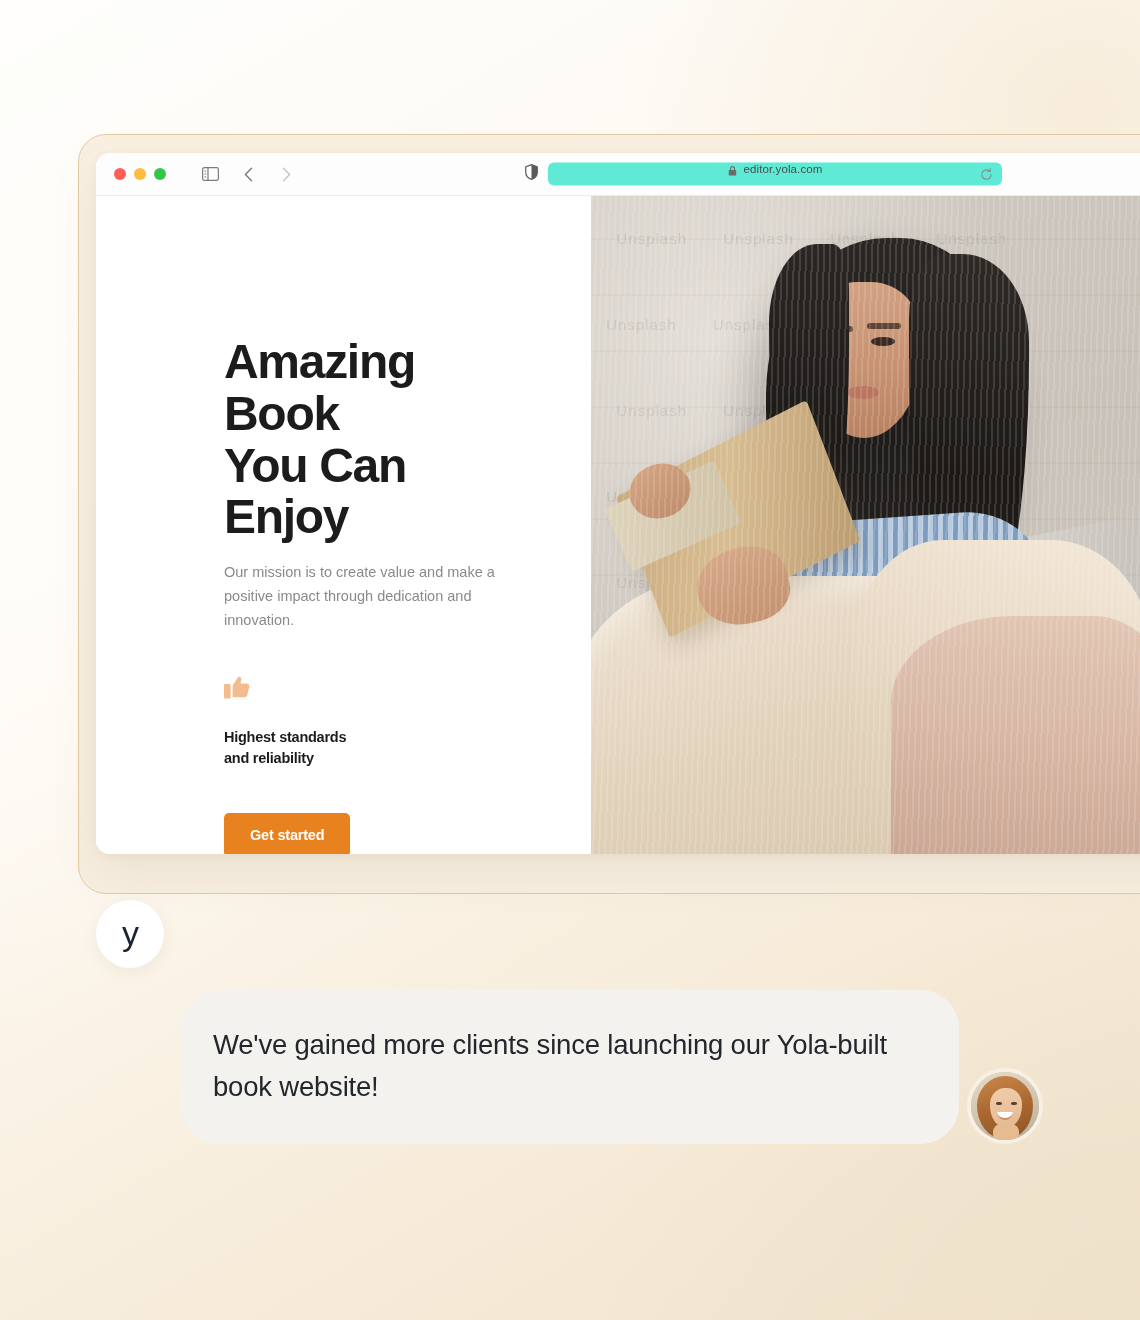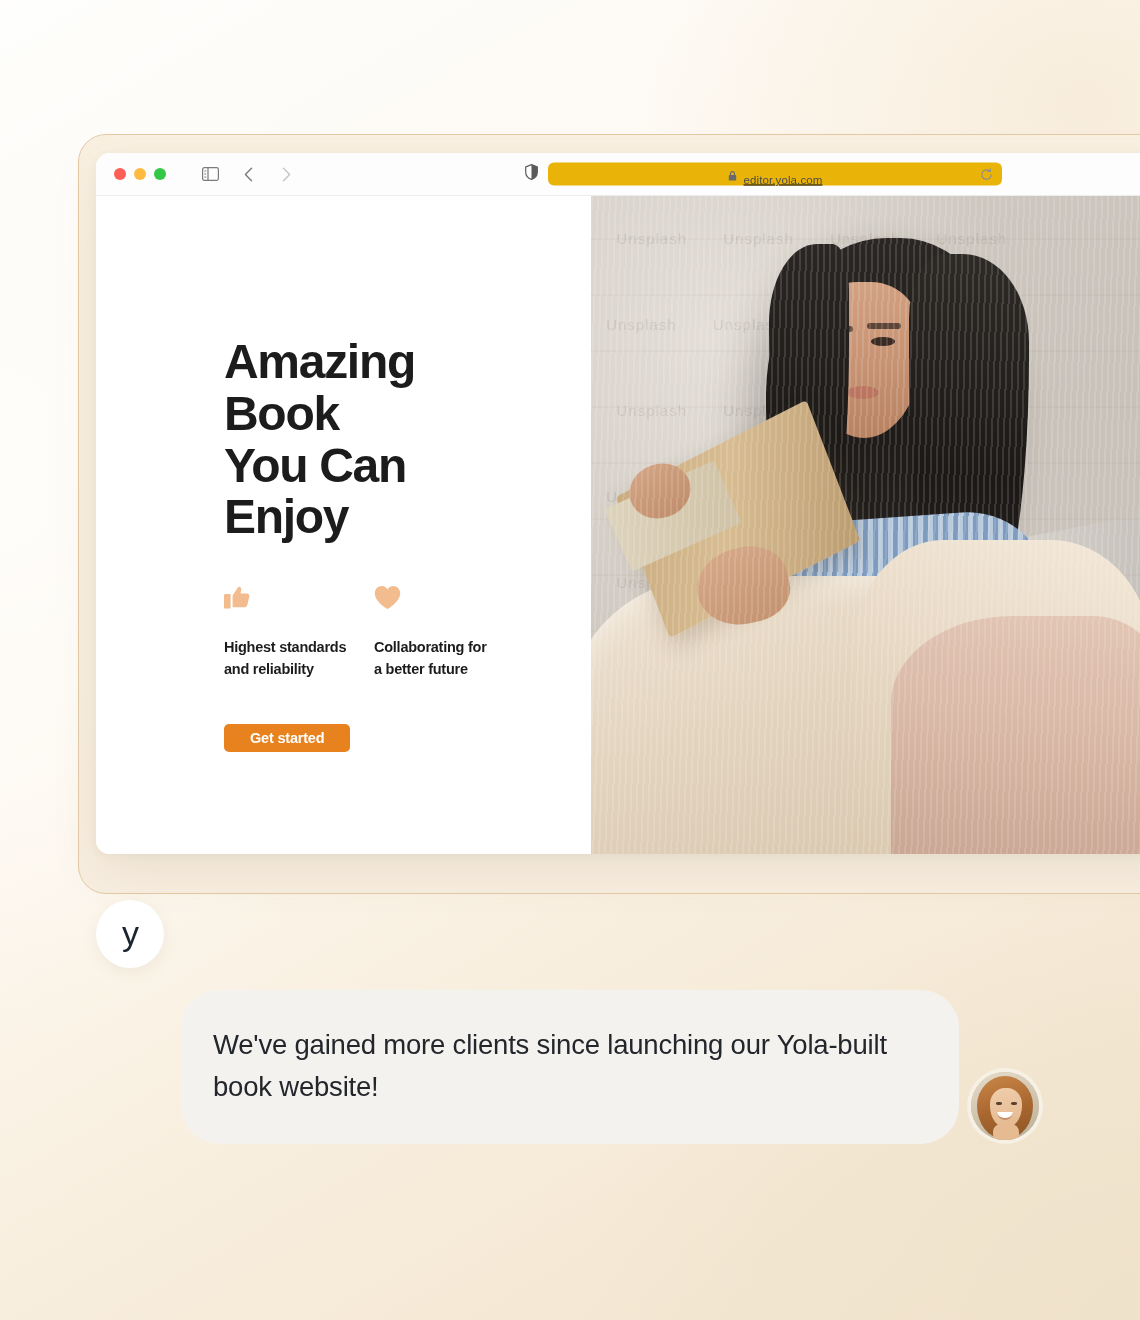--- a/index.html
+++ b/index.html
@@ -87,27 +87,26 @@
     color: #5a5a5a;
   }
 
   .urlbar {
     position: absolute;
     left: 452px;
     top: 50%;
     transform: translateY(-50%);
     width: 454px;
     height: 23px;
-    background: #eab308;
+    background: #5eead4;
     border-radius: 6px;
     display: flex;
-    align-items: flex-end;
+    align-items: flex-start;
     justify-content: center;
     gap: 7px;
-    text-decoration: underline;
   }
   .url-text {
     font-size: 11.5px;
     color: #4c4c4c;
     letter-spacing: 0.1px;
   }
   .reload {
     position: absolute;
     right: 9px;
     top: 50%;
@@ -179,21 +178,21 @@
   .cta {
     margin-top: 43px;
     display: inline-block;
     background: #e8821e;
     color: #ffffff;
     font-size: 14.5px;
     font-weight: 700;
     letter-spacing: -0.2px;
     border: none;
     border-radius: 5px;
-    padding: 6px 26px;
+    padding: 14px 26px;
     cursor: pointer;
     font-family: "Liberation Sans", sans-serif;
   }
 
   
   .hero-photo {
     flex: 1;
     position: relative;
     overflow: hidden;
     background: linear-gradient(165deg, #cbc5bd 0%, #c6bfb6 40%, #cfc9c1 100%);
@@ -512,43 +511,35 @@
       </span>
     </div>
   </div>
 
   <div class="site">
 
     <div class="hero-left">
       <div class="hero-copy">
         <div class="headline">Amazing Book
 You Can Enjoy</div>
+        <div class="subcopy">Our mission is to create value and make a positive impact through dedication and innovation.</div>
 
         <div class="features">
 
           <div class="feature">
             <div class="feature-icon">
               <svg width="26" height="25" viewBox="0 0 26 25" fill="currentColor">
                 <rect x="0" y="9" width="6.6" height="14.6" rx="1.2"></rect>
                 <path d="M8.6 10.4 L13.4 3.2 C14 2.2 15 1.6 16 2 c1.1.4 1.5 1.5 1.3 2.6 L16.6 8.6 h6.2 c1.7 0 2.9 1.5 2.5 3.1 l-2 8.3 c-.3 1.3-1.4 2.2-2.7 2.2 H8.6 Z"></path>
               </svg>
             </div>
             <div class="feature-label">Highest standards
 and reliability</div>
           </div>
 
-          <div class="feature">
-            <div class="feature-icon">
-              <svg width="27" height="25" viewBox="0 0 27 25" fill="currentColor">
-                <path d="M13.5 24 C13.5 24 0.8 16.6 0.8 8.4 C0.8 4.2 3.9 1 7.8 1 c2.5 0 4.6 1.4 5.7 3.4 C14.6 2.4 16.7 1 19.2 1 c3.9 0 7 3.2 7 7.4 C26.2 16.6 13.5 24 13.5 24 Z"></path>
-              </svg>
-            </div>
-            <div class="feature-label">Collaborating for
-a better future</div>
-          </div>
 
         </div>
 
         <button class="cta">Get started</button>
       </div>
     </div>
 
     <div class="hero-photo">
       <div class="ph-wall-light"></div>
       <div class="ph-stair"></div>

